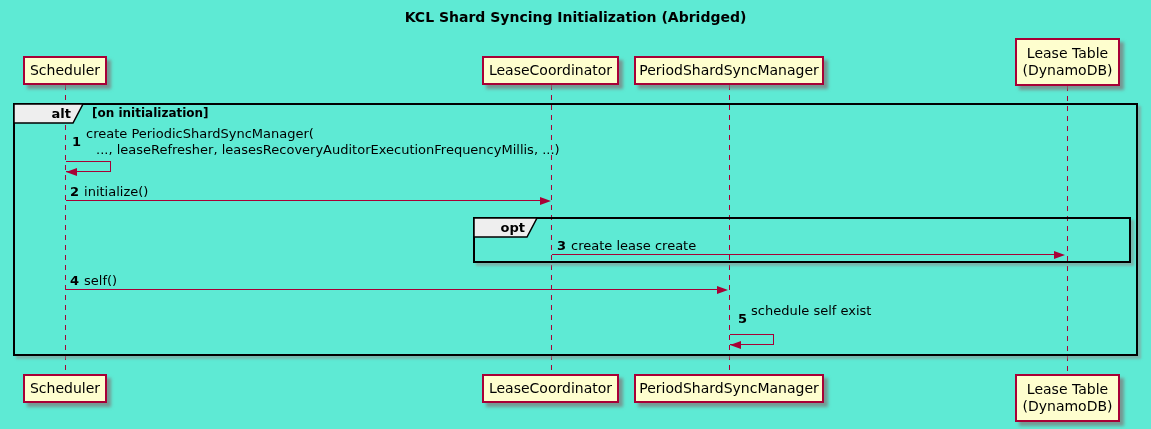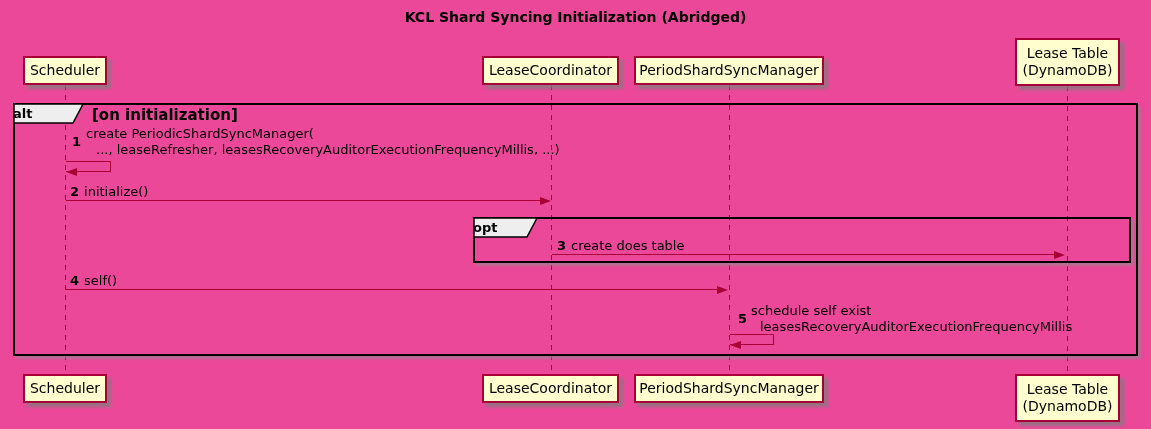--- a/index.html
+++ b/index.html
@@ -1,19 +1,19 @@
 <!DOCTYPE html>
 <html><head>
 <meta charset="utf-8">
 <style>
   html,body{margin:0;padding:0;background:#ffffff;}
   .canvas{
     position:relative;
     width:1151px;height:429px;
-    background:#ec4899;
+    background:#5eead4;
     font-family:"DejaVu Sans", sans-serif;
     color:#000;
     overflow:hidden;
   }
   .title{
     position:absolute;left:0;top:9px;width:100%;
     text-align:center;font-size:14px;font-weight:bold;
   }
   
   .p-box{
@@ -38,25 +38,25 @@
     border:2px solid #000;
     box-shadow:3px 3px 2px rgba(140,140,140,0.55);
     box-sizing:border-box;
     background:transparent;
     z-index:2;
   }
   .op-label{position:absolute;z-index:3;}
   .op-label svg{position:absolute;left:0;top:0;}
   .op-label span{
     position:absolute;left:0;top:1px;width:calc(100% - 14px);
-    text-align:left;font-size:13px;font-weight:bold;line-height:19px;
+    text-align:right;font-size:13px;font-weight:bold;line-height:19px;
   }
   .guard{
     position:absolute;z-index:3;
-    font-size:15px;font-weight:bold;white-space:nowrap;
+    font-size:12px;font-weight:bold;white-space:nowrap;
   }
   
   .msg-text{position:absolute;z-index:3;font-size:13px;white-space:nowrap;}
   .msg-num{position:absolute;z-index:3;font-size:13px;font-weight:bold;white-space:nowrap;}
   .msg-label{position:absolute;z-index:3;font-size:13px;white-space:nowrap;display:flex;gap:5px;}
   .msg-label .num{font-weight:bold;}
   .arrow-line{
     position:absolute;height:0;border-top:1px solid #A80036;z-index:3;
   }
   .arrow-head-right{
@@ -113,35 +113,34 @@
   <div class="frame" style="left:473px;top:217px;width:658px;height:46px"></div>
   <div class="op-label" style="left:473px;top:217px;width:66px;height:21px">
     <svg width="66" height="21" viewBox="0 0 66 21">
       <polygon points="1,1 64,1 54,20 1,20" fill="#EEEEEE" stroke="#000000" stroke-width="1.5"></polygon>
     </svg>
     <span>opt</span>
   </div>
 
   <div class="msg-label" style="left:557px;top:238px">
     <span class="num">3</span>
-    <span>create does table</span>
+    <span>create lease create</span>
   </div>
   <div class="arrow-line" style="left:552px;top:254px;width:502px"></div>
   <div class="arrow-head-right" style="left:1054px;top:251px"></div>
 
   <div class="msg-label" style="left:70px;top:273px">
     <span class="num">4</span>
     <span>self()</span>
   </div>
   <div class="arrow-line" style="left:66px;top:289px;width:651px"></div>
   <div class="arrow-head-right" style="left:717px;top:286px"></div>
 
   <div class="msg-num" style="left:738px;top:311px">5</div>
   <div class="msg-text" style="left:751px;top:303px">schedule self exist</div>
-  <div class="msg-text" style="left:760px;top:319px">leasesRecoveryAuditorExecutionFrequencyMillis</div>
   <div class="self-loop" style="left:730px;top:334px;width:44px;height:11px"></div>
   <div class="arrow-head-left" style="left:730px;top:341px"></div>
 
   <div class="p-box" style="left:23px;top:56px;width:84px;height:29px">
     <span>Scheduler</span>
   </div>
   <div class="p-box" style="left:482px;top:56px;width:137px;height:29px">
     <span>LeaseCoordinator</span>
   </div>
   <div class="p-box" style="left:634px;top:56px;width:190px;height:29px">

